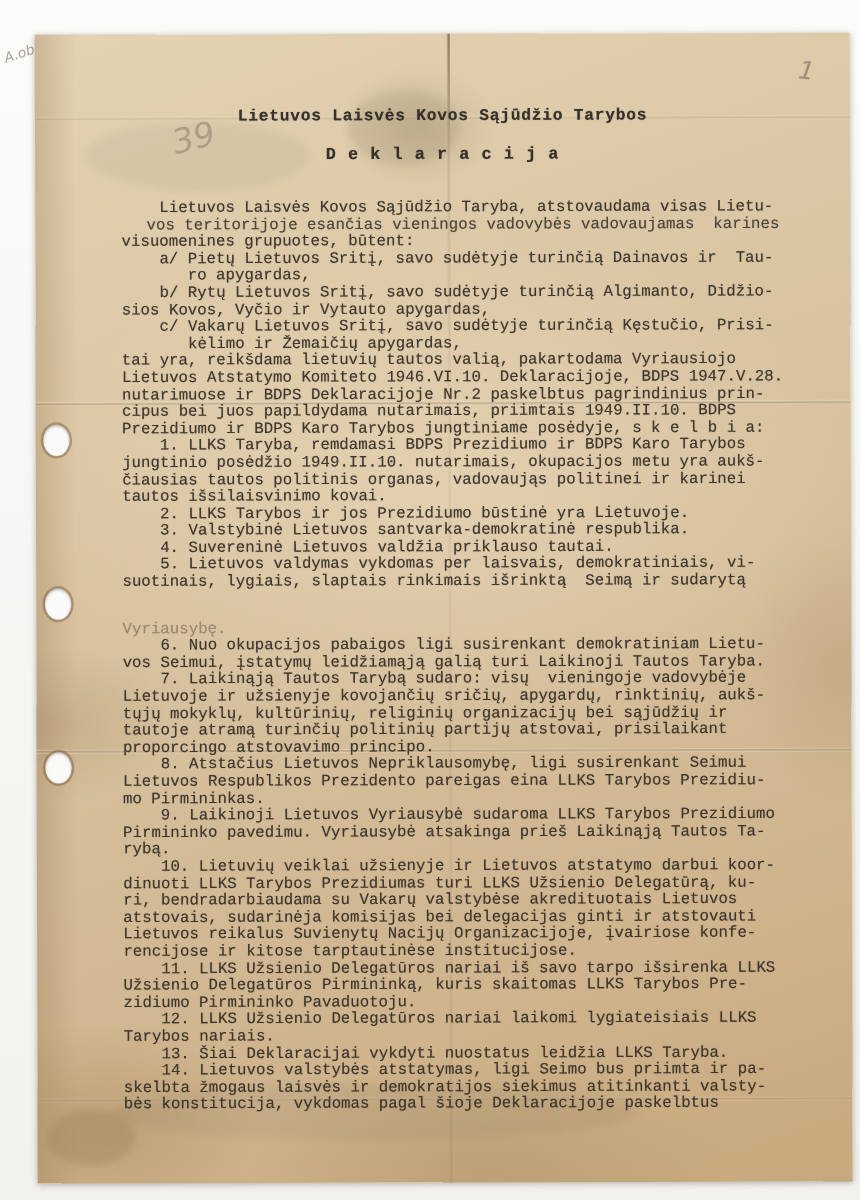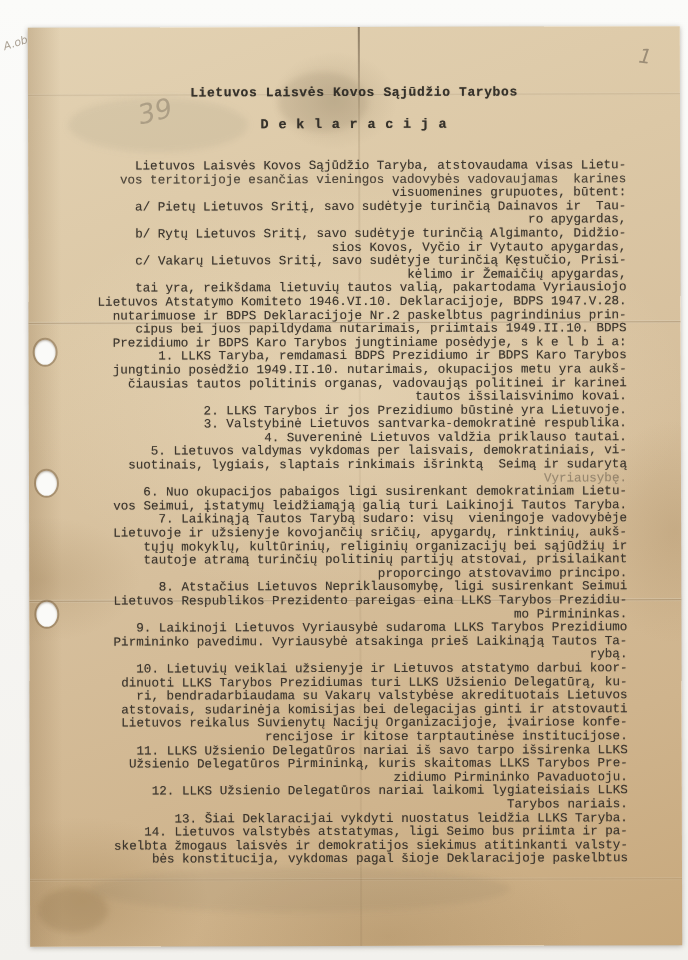--- a/index.html
+++ b/index.html
@@ -33,23 +33,23 @@
     background:#fafaf8;
     box-shadow:0 0 0 2px rgba(115,92,60,0.45), inset 0 1px 2px rgba(90,70,45,0.4);}
   .smudge{position:absolute;border-radius:50%;filter:blur(3px);}
   .typed{
     position:absolute;left:69px;top:133px;
     font-family:"Liberation Mono","DejaVu Sans Mono",monospace;
     font-size:12.6px;line-height:13.6px;white-space:pre;
     color:rgba(52,47,40,0.88);
     text-shadow:0 0 0.7px rgba(52,47,40,0.55);
   }
-  .typed .line{height:13.6px;text-align:right;}
+  .typed .line{height:13.6px;}
   
-  .typed .line:nth-child(24){opacity:0.42;}
+  .typed .line:nth-child(24){opacity:0.42;margin-top:24px;}
   .typed .line:nth-child(2){opacity:0.9;margin-left:20px;}
   .title1{
     position:absolute;left:0;width:100%;top:58px;text-align:center;
     font-family:"Liberation Mono","DejaVu Sans Mono",monospace;
     font-weight:bold;font-size:13px;letter-spacing:0.6px;
     color:rgba(48,44,38,0.92);text-shadow:0 0 0.8px rgba(48,44,38,0.6);
   }
   .title2{
     position:absolute;left:0;width:100%;top:90px;text-align:center;
     font-family:"Liberation Mono","DejaVu Sans Mono",monospace;

